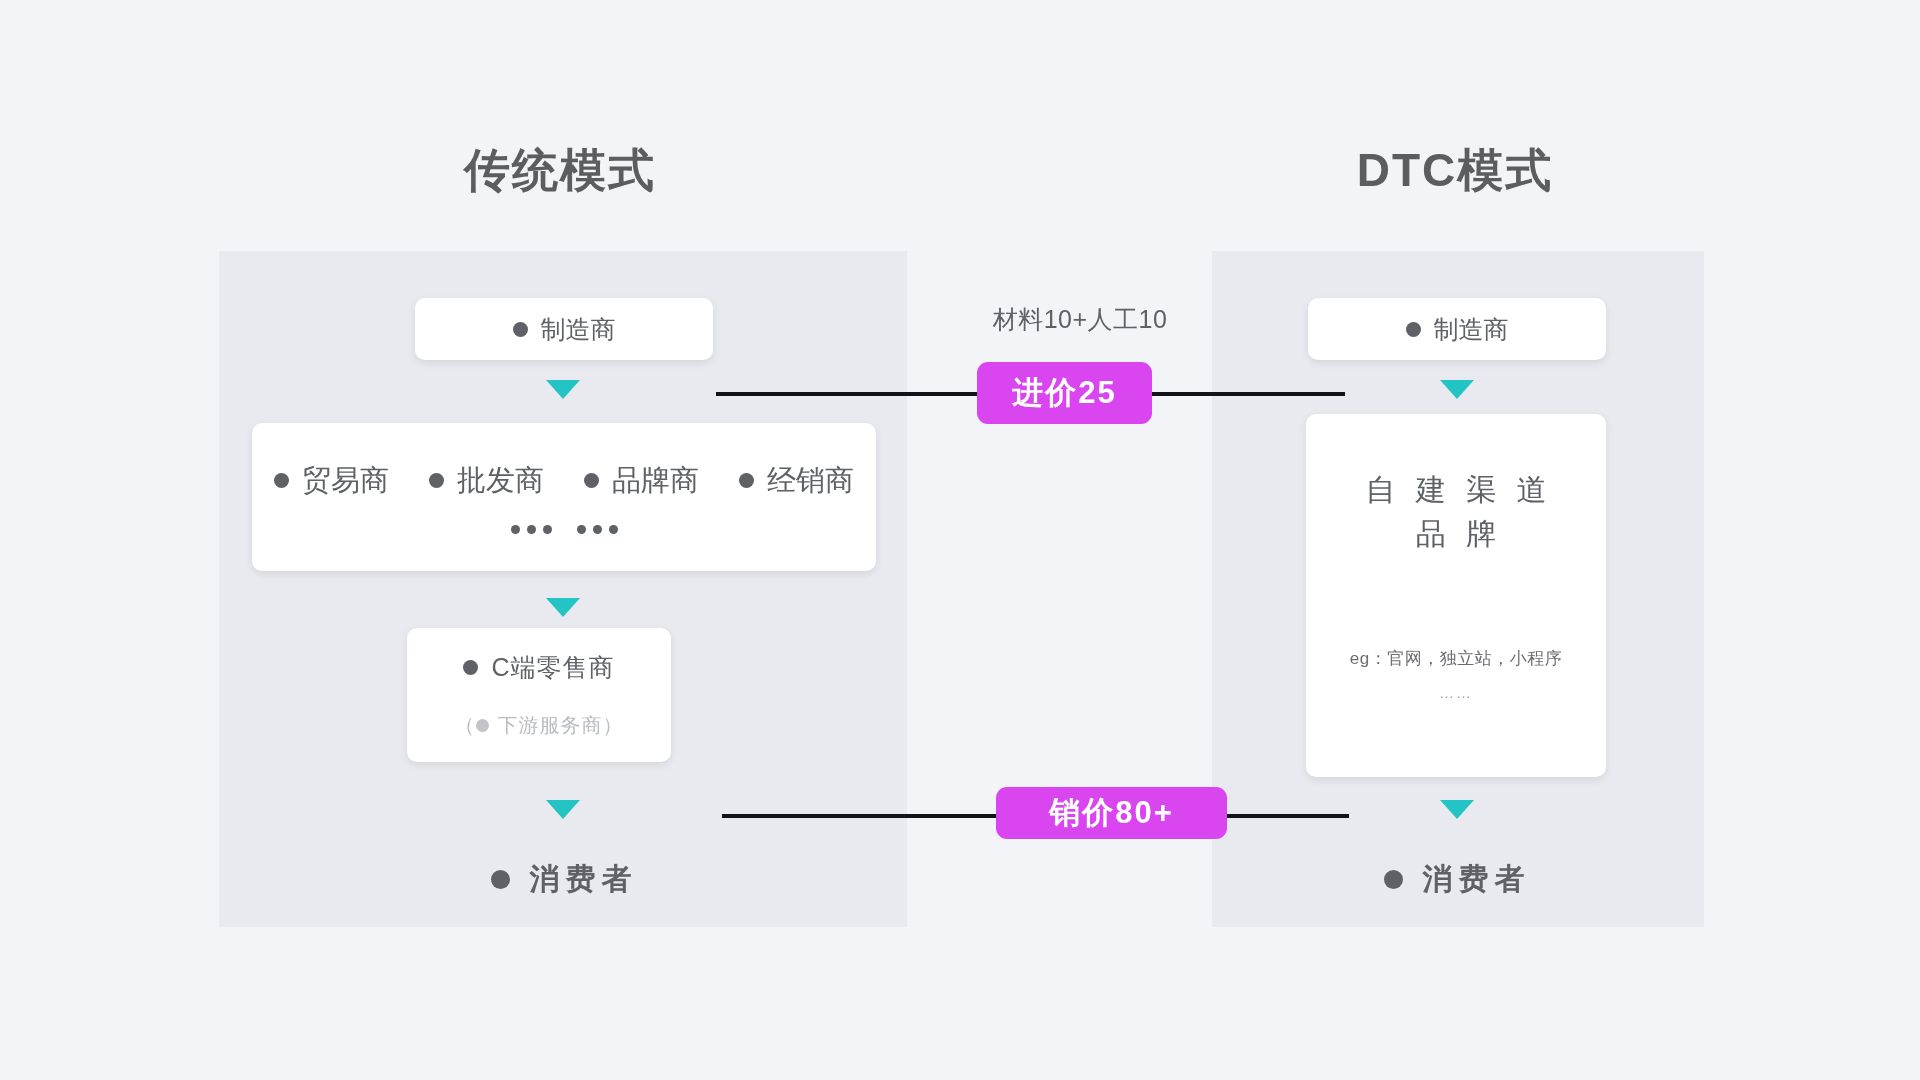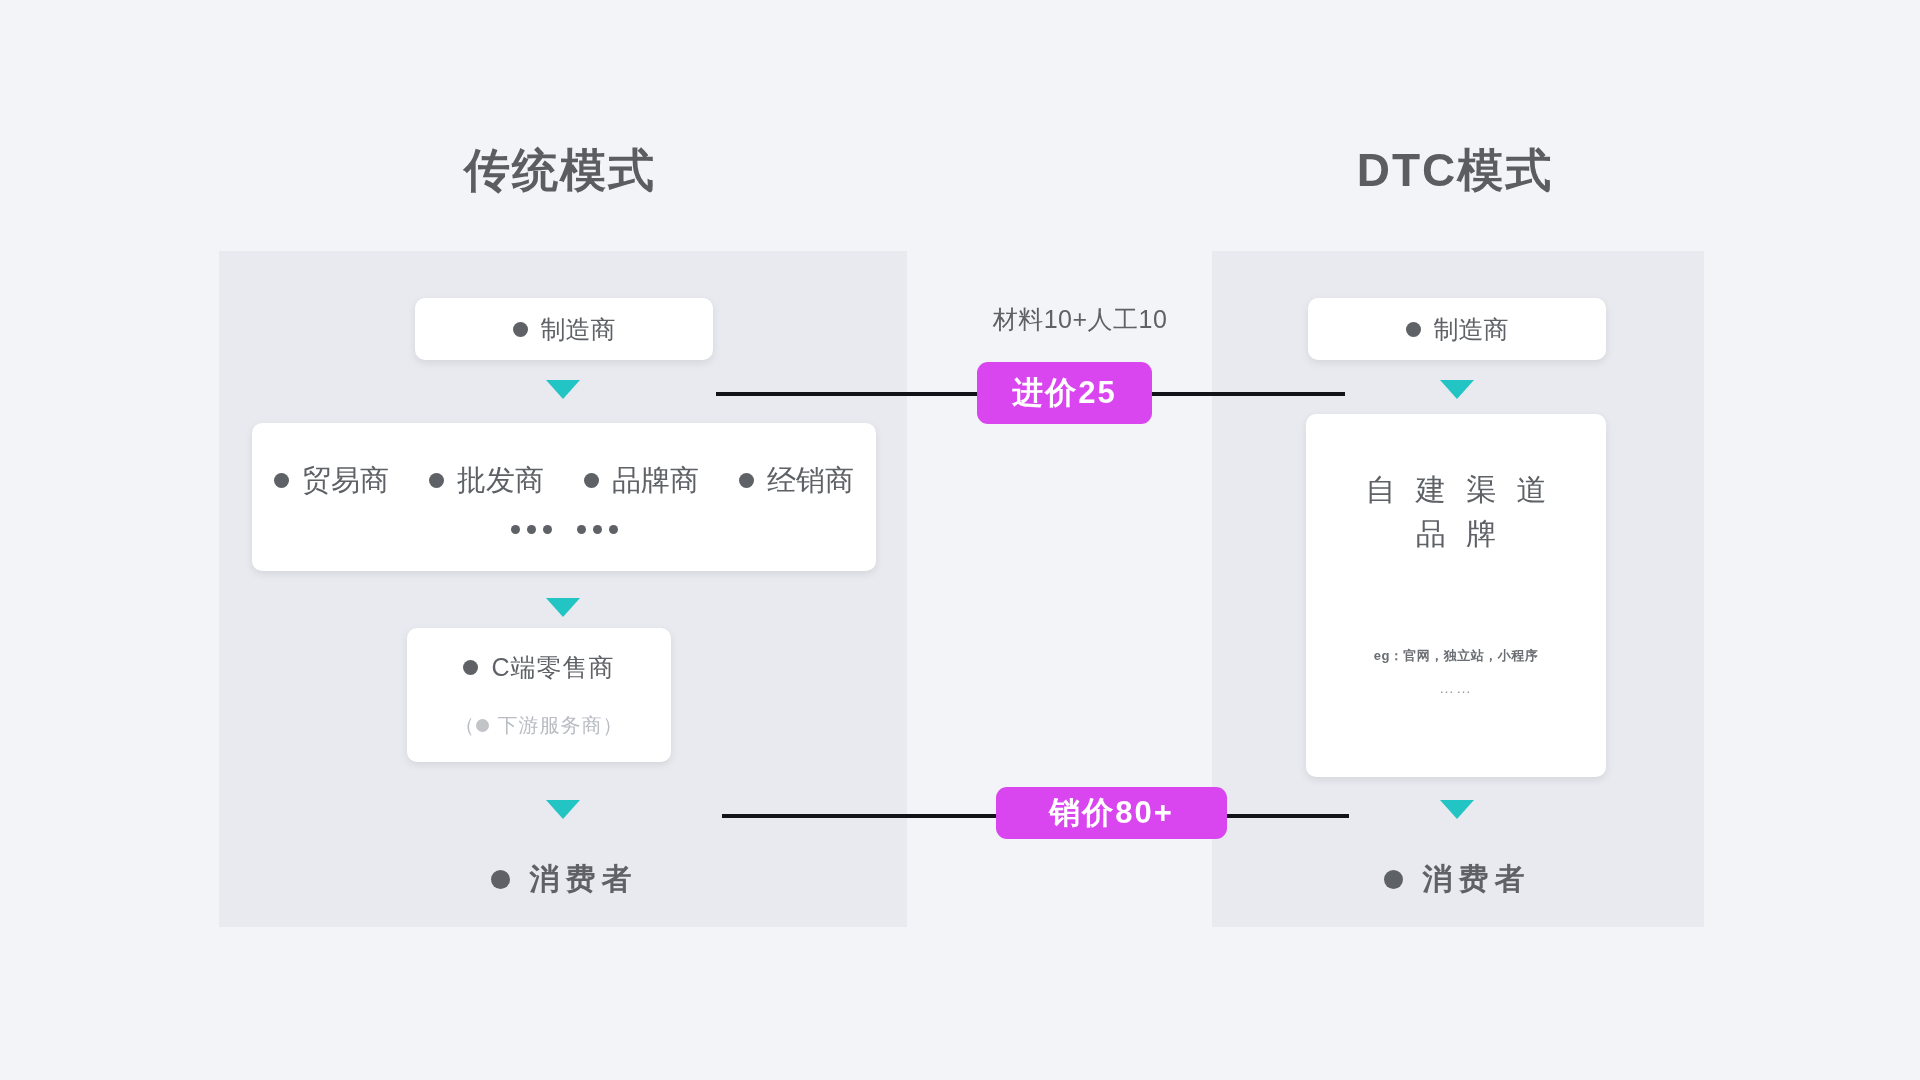--- a/index.html
+++ b/index.html
@@ -134,25 +134,24 @@
     margin-top: 54px;
     font-size: 30px;
     color: #5e6165;
     line-height: 1.45;
     text-align: center;
     letter-spacing: 6px;
     text-indent: 6px;
   }
   .brand-eg {
     margin-top: 92px;
-    font-size: 13px;
+    font-size: 17px;
     color: #6a6d72;
     text-align: left;
     letter-spacing: 0.5px;
-    font-weight: bold;
   }
   .brand-eg-dots {
     margin-top: 14px;
     font-size: 15px;
     color: #9a9da3;
     text-align: center;
     letter-spacing: 2px;
   }
 
   

